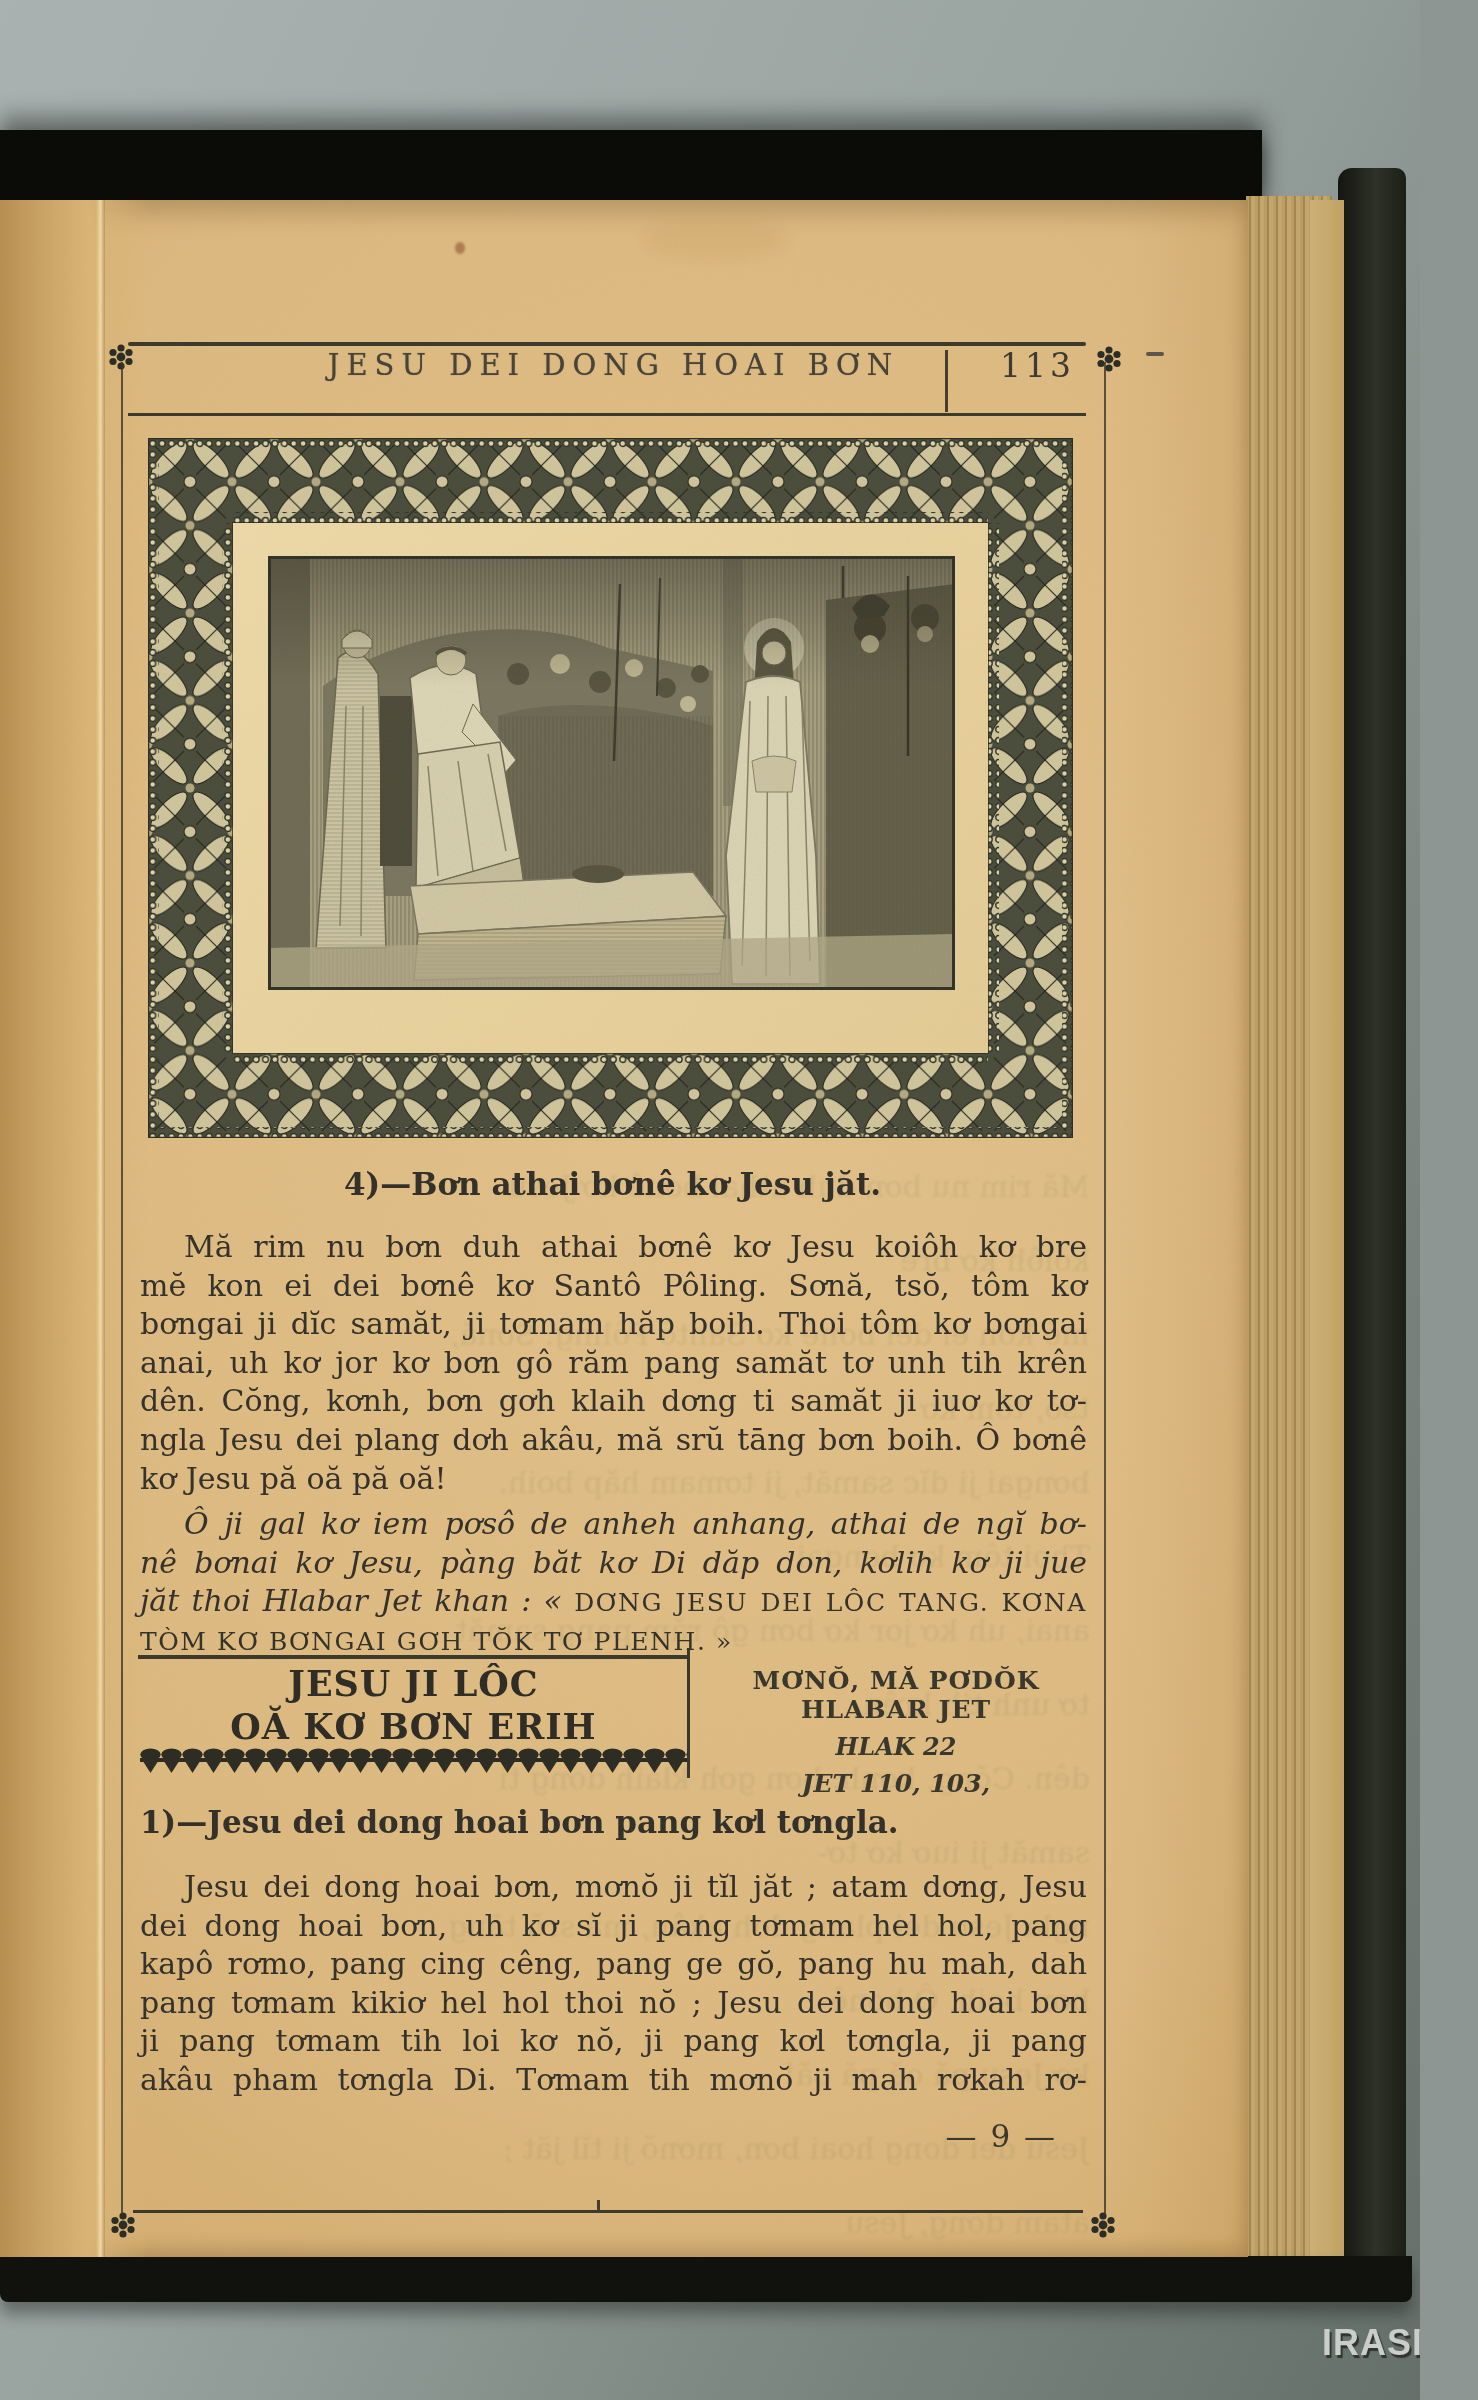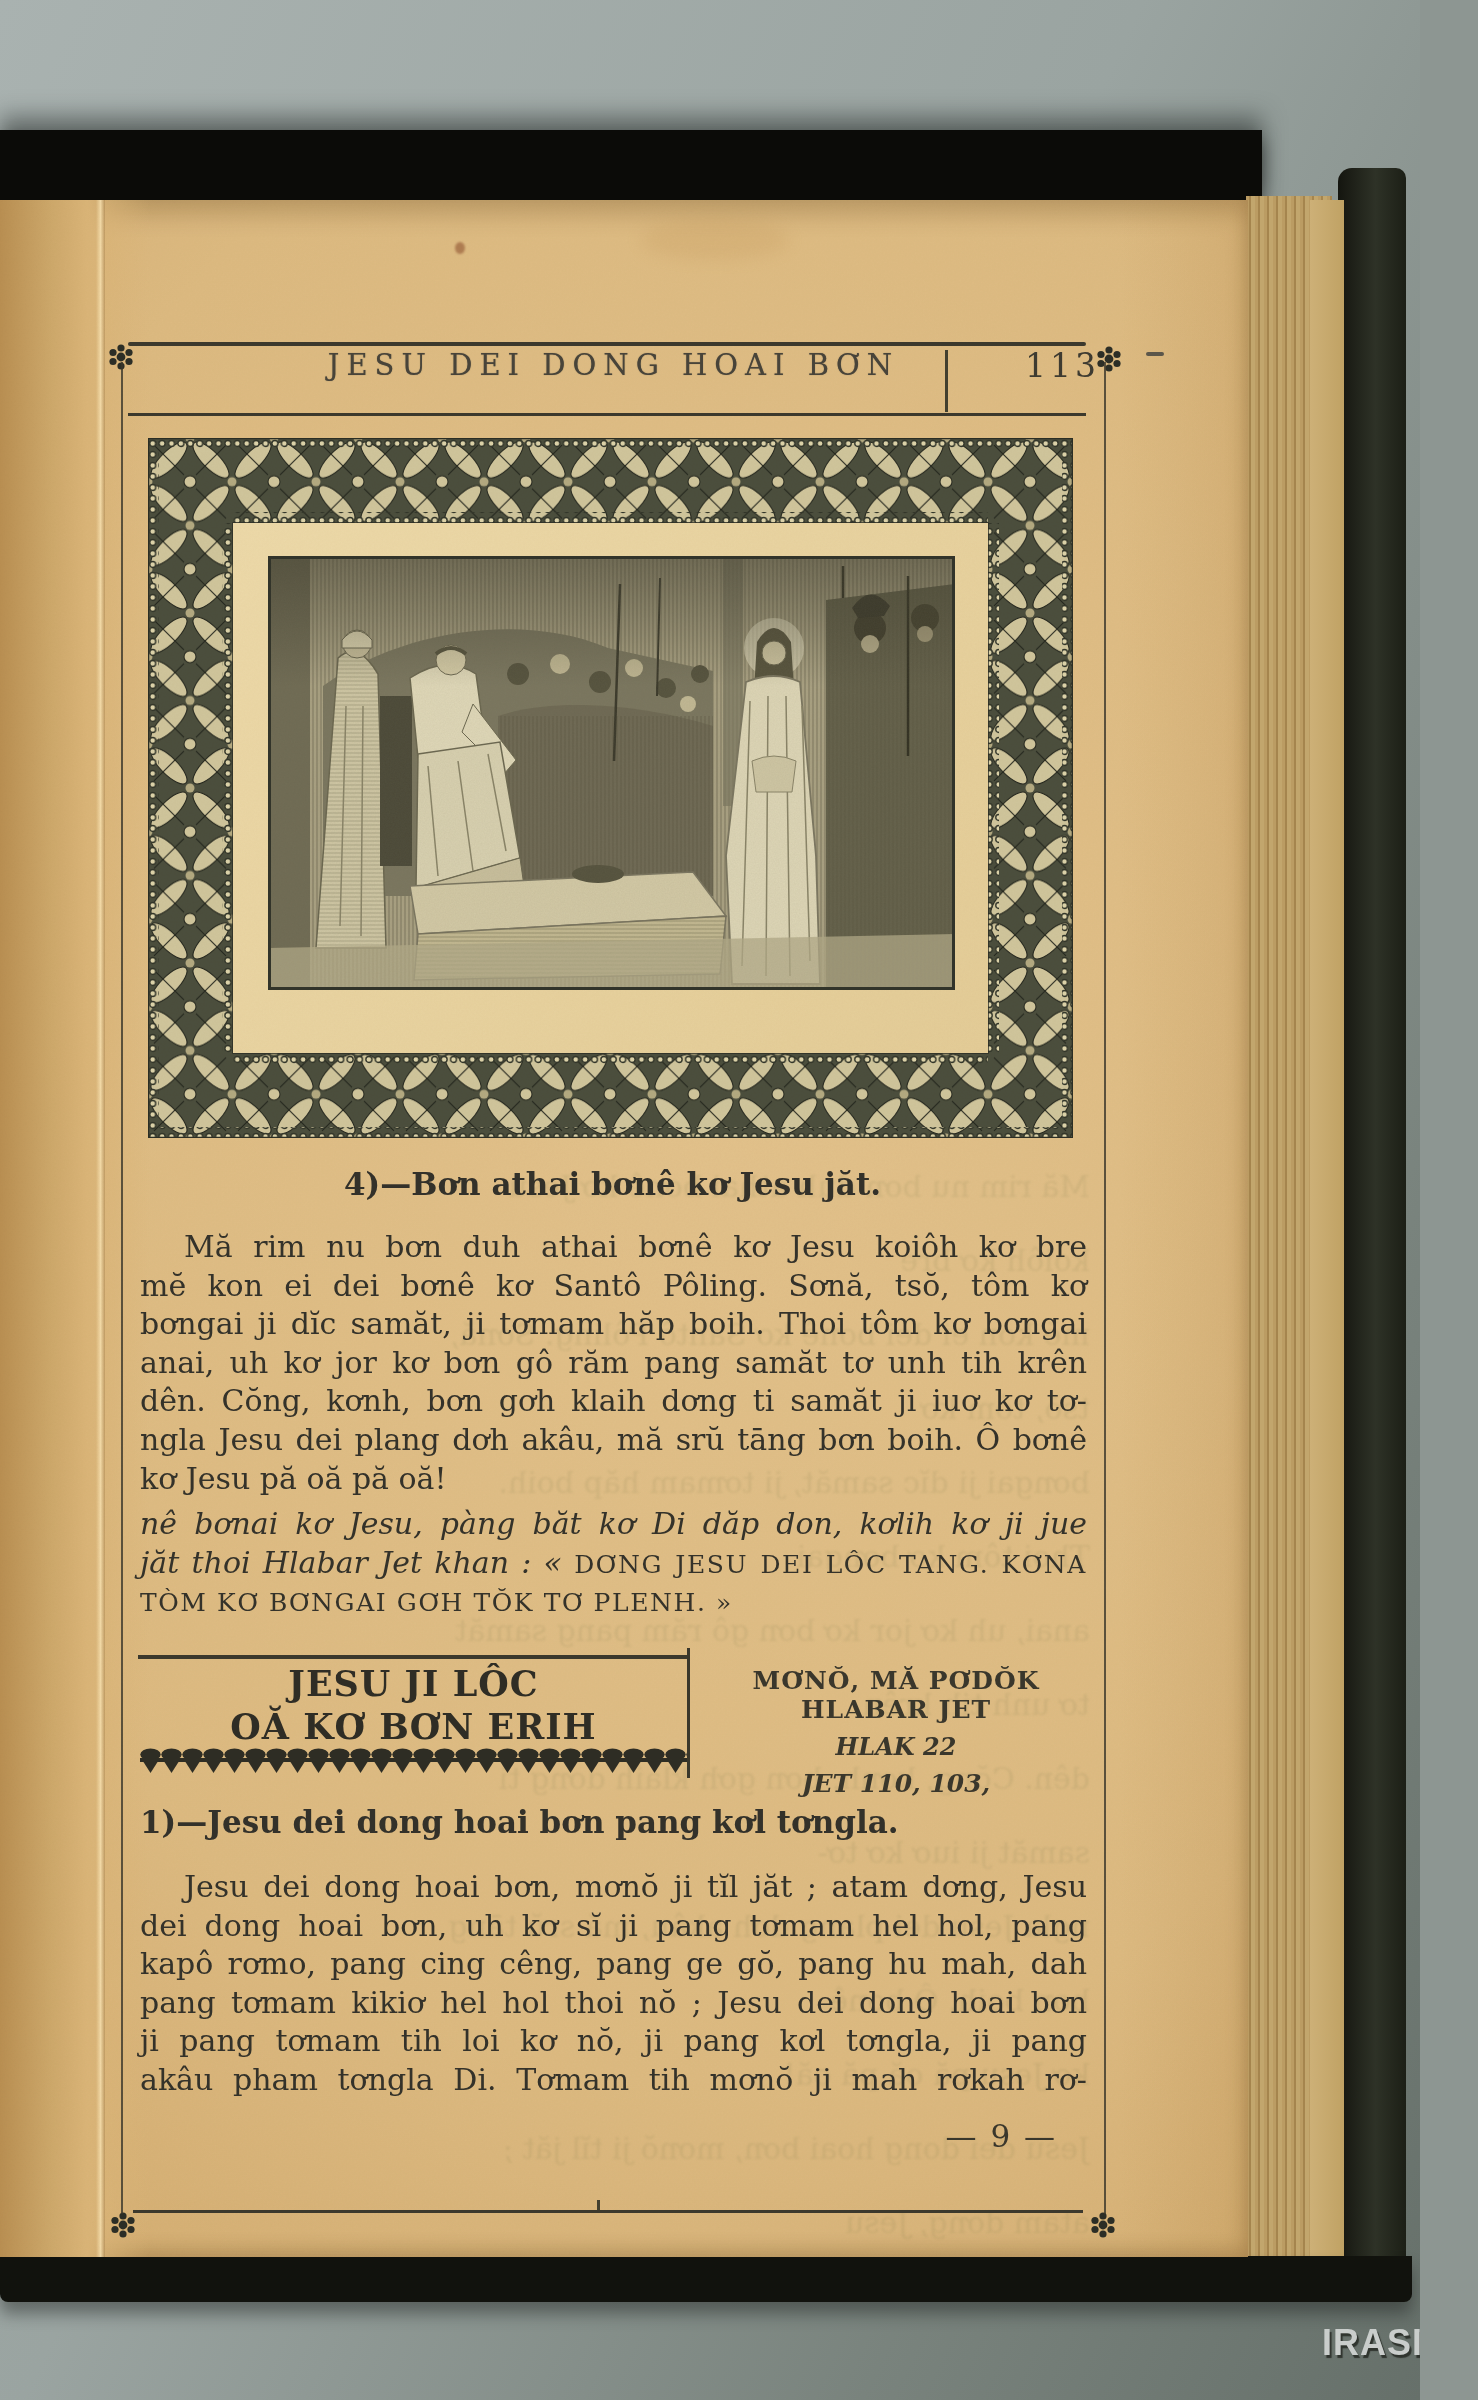--- a/index.html
+++ b/index.html
@@ -43,21 +43,21 @@
   .hrule1{left:128px;top:142px;width:958px;height:4px;border-radius:2px;}
   .hrule2{left:128px;top:213px;width:958px;height:3px;}
   .hdr-vbar{left:945px;top:150px;width:3px;height:62px;background:#43402f;}
   .hrule-bottom{left:133px;top:2010px;width:950px;height:3px;}
   .rule-tick{left:597px;top:2000px;width:3px;height:10px;background:#43402f;}
   .edge-dash{left:1146px;top:152px;width:18px;height:4px;background:#5c574b;border-radius:2px;}
 
   .runhead{left:140px;top:148px;width:947px;text-align:center;
     font-size:29px;letter-spacing:7px;color:#48443a;
     text-shadow:0 0 1px rgba(72,68,58,.6);}
-  .pagenum-top{left:975px;top:146px;width:125px;text-align:right;
+  .pagenum-top{left:975px;top:146px;width:125px;text-align:center;
     font-size:33px;letter-spacing:4px;color:#3e3b31;}
 
   
   .floret{width:34px;height:34px;}
 
   
   .frame{left:148px;top:238px;width:925px;height:700px;}
   .mat{left:233px;top:323px;width:755px;height:530px;
     background:linear-gradient(135deg,#ecd9a9,#e3cc97);}
   .engraving{left:268px;top:356px;width:687px;height:434px;}
@@ -317,20 +317,21 @@
     <div class="abs para p1">
         <div class="tline ind"><span>Mă rim nu </span><span class="b">bơn duh athai bơnê kơ Jesu</span><span> koiôh kơ bre</span></div>
         <div class="tline"><span>mĕ kon ei dei bơnê kơ Santô Pôling. Sơnă, tsŏ, tôm kơ</span></div>
         <div class="tline"><span>bơngai ji dĭc samăt, ji tơmam hăp boih. Thoi tôm kơ bơngai</span></div>
         <div class="tline"><span>anai, uh kơ jor kơ bơn gô răm pang samăt tơ unh tih krên</span></div>
         <div class="tline"><span>dên. Cŏng, kơnh, bơn gơh klaih dơng ti samăt ji iuơ kơ tơ-</span></div>
         <div class="tline"><span>ngla Jesu dei plang dơh akâu, mă srŭ tāng bơn boih. Ô bơnê</span></div>
         <div class="tline last"><span>kơ Jesu pă oă pă oă!</span></div>
       </div>
     <div class="abs para p2">
+        <div class="tline ind"><span class="i">Ô ji gal kơ iem pơsô de anheh anhang, athai de ngĭ bơ-</span></div>
         <div class="tline"><span class="i">nê bơnai kơ Jesu, pàng băt kơ Di dăp don, kơlih kơ ji jue</span></div>
         <div class="tline"><span class="i">jăt thoi Hlabar Jet khan : « </span><span class="sc">DƠNG JESU DEI LÔC TANG. KƠNA</span></div>
         <div class="tline last"><span class="sc">TÒM KƠ BƠNGAI GƠH TŎK TƠ PLENH. »</span></div>
       </div>
 
     <div class="abs rule hb-toprule"></div>
     <div class="abs hb-left">
       <div>JESU JI LÔC</div>
       <div>OĂ KƠ BƠN ERIH</div>
     </div>

